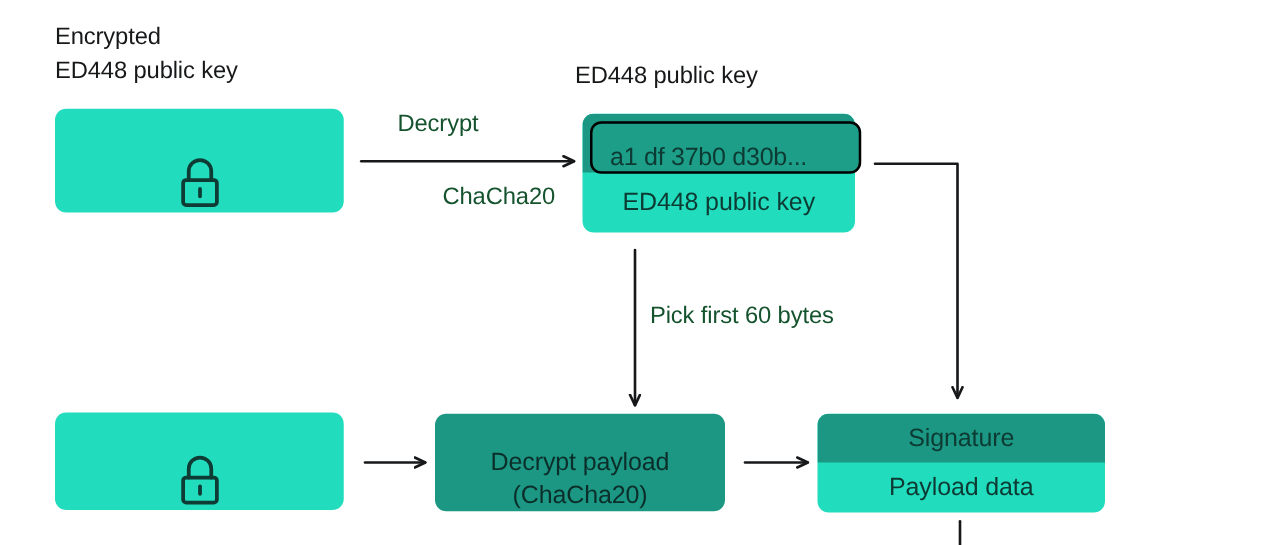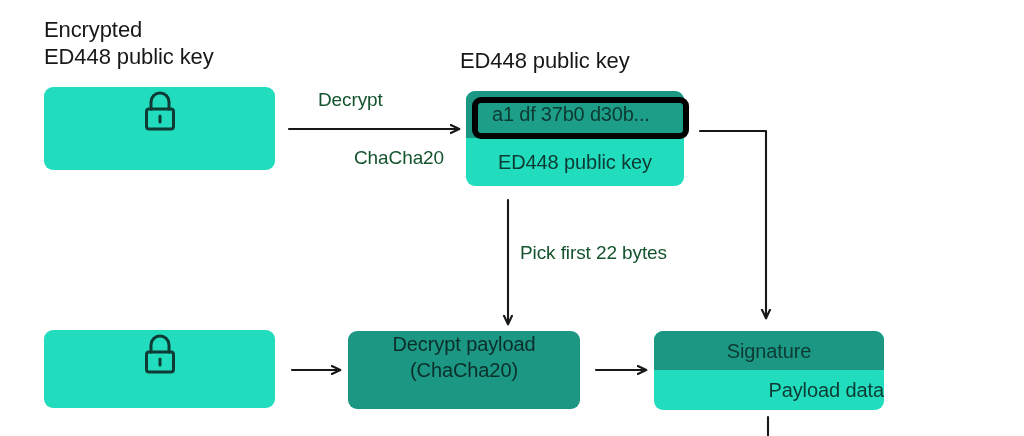--- a/index.html
+++ b/index.html
@@ -20,42 +20,42 @@
   .stage {
     position: absolute;
     inset: 0;
     width: 1024px;
     height: 436px;
   }
 
   
   .caption {
     position: absolute;
-    font-size: 22px;
+    font-size: 19px;
     line-height: 27px;
     color: #17181a;
     white-space: pre-line;
     letter-spacing: -0.1px;
   }
   .label {
     position: absolute;
     font-size: 19px;
     line-height: 27px;
     color: #14532d;
     white-space: pre-line;
     letter-spacing: -0.1px;
   }
 
   
   .box {
     position: absolute;
     box-sizing: border-box;
     border-radius: 9px;
     display: flex;
-    align-items: flex-start;
+    align-items: flex-end;
     justify-content: center;
   }
   .box-light { background: #21dcbd; }
   .box-dark  { background: #1b9783; }
 
   .box-text {
     font-size: 20px;
     line-height: 26px;
     color: #0d3a33;
     text-align: center;
@@ -86,24 +86,24 @@
     display: flex;
     align-items: center;
     justify-content: center;
   }
 
   
   .chip {
     position: absolute;
     box-sizing: border-box;
     background: #1d9e88;
-    border: 6px solid #000000;
+    border: 2px solid #000000;
     border-radius: 9px;
     display: flex;
-    align-items: flex-start;
+    align-items: flex-end;
     padding-left: 14px;
   }
   .chip-text {
     font-size: 20px;
     line-height: 22px;
     color: #0d3a33;
     letter-spacing: -0.2px;
     white-space: nowrap;
   }
 
@@ -154,33 +154,33 @@
   <div class="box box-light" style="left:44px; top:330px; width:231px; height:78px;">
     <span>
       <svg class="lock" width="44" height="48" viewBox="0 0 44 48" fill="none" stroke="#0f3b35" stroke-width="3">
         <path d="M13 22 V15 a9 9 0 0 1 18 0 V22" stroke-linecap="round" stroke-linejoin="round"></path>
         <rect x="8.5" y="22" width="27" height="20" rx="2.5"></rect>
         <line x1="22" y1="29" x2="22" y2="35" stroke-linecap="round"></line>
       </svg>
     </span>
   </div>
 
-  <div class="label" style="left:520px; top:239px;">Pick first 22 bytes</div>
+  <div class="label" style="left:520px; top:239px;">Pick first 60 bytes</div>
 
 
   <div class="box box-dark" style="left:348px; top:331px; width:232px; height:78px;">
     <span class="box-text box-text-white">Decrypt payload
 (ChaCha20)</span>
   </div>
 
   <div class="split" style="left:654px; top:331px; width:230px; height:79px;">
     <div class="split-top" style="height:39px;">
       <span class="box-text">Signature</span>
     </div>
-    <div class="split-bottom" style="height:40px;justify-content:flex-end;">
+    <div class="split-bottom" style="height:40px;">
       <span class="box-text">Payload data</span>
     </div>
   </div>
 
   <svg class="arrows" viewBox="0 0 1024 436">
     <defs>
       <marker id="ah" markerWidth="12" markerHeight="12" refX="9.2" refY="5" orient="auto" markerUnits="userSpaceOnUse">
         <path d="M1 1 L9.5 5 L1 9" fill="none" stroke="#17181a" stroke-width="2.1" stroke-linecap="round" stroke-linejoin="round"></path>
       </marker>
     </defs>

